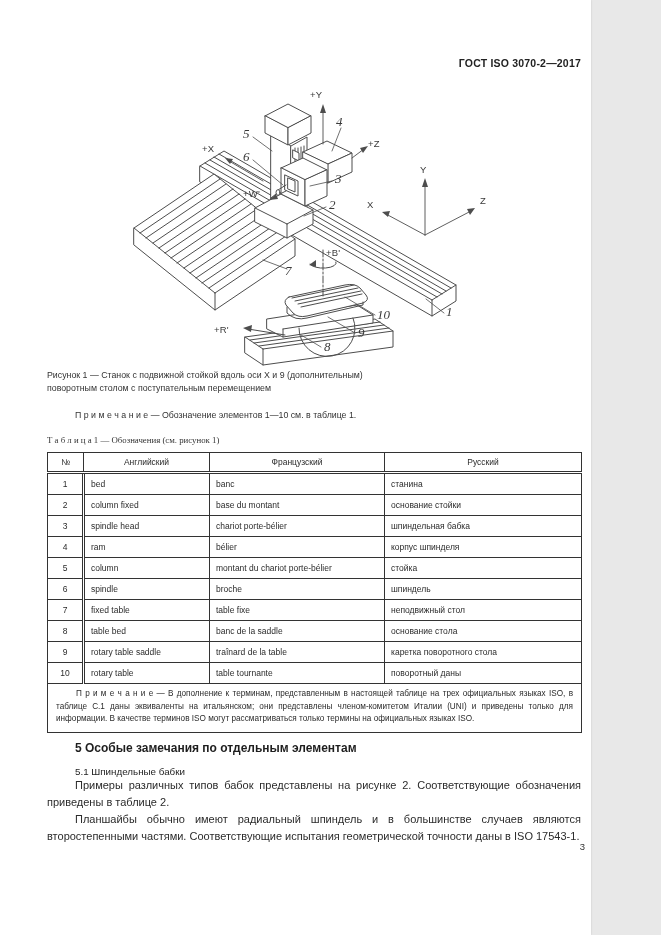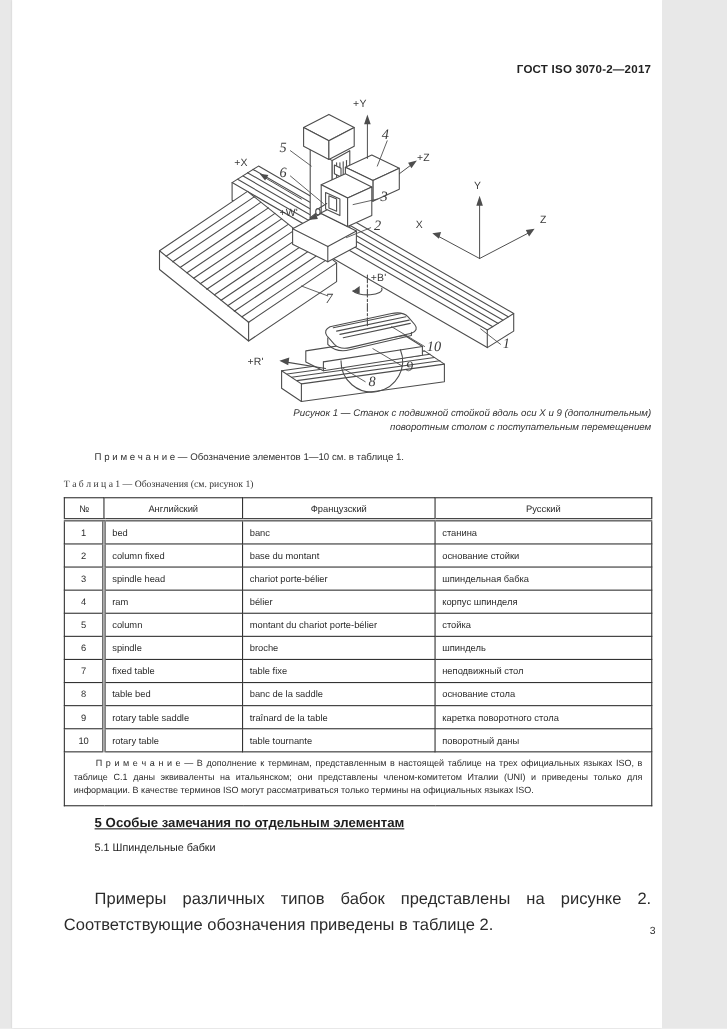--- a/index.html
+++ b/index.html
@@ -1,38 +1,37 @@
 <!DOCTYPE html>
 <html><head>
 <meta charset="utf-8">
 <style>
   html,body{margin:0;padding:0;background:#e8e8e8;}
   .page{
     position:relative;width:591px;height:935px;background:#ffffff;
     font-family:"Liberation Sans",sans-serif;color:#2b2b2b;overflow:hidden;
     box-shadow:0 0 2px rgba(0,0,0,.15);
-    margin-left:11px;
   }
   .doc-header{
     position:absolute;top:57px;left:47px;width:534px;text-align:right;
     font-size:10.5px;font-weight:bold;color:#222;letter-spacing:.2px;
   }
   
   .figure{position:absolute;left:95px;top:88px;width:470px;height:285px;}
   .figure svg{position:absolute;left:0;top:0;}
   .fig-num{
     position:absolute;font-family:"Liberation Serif",serif;font-style:italic;
     font-size:13px;color:#3a3a3a;line-height:1;
   }
   .fig-axis{
     position:absolute;font-size:9.5px;color:#3a3a3a;line-height:1;letter-spacing:.2px;
   }
   .fig-caption{
-    position:absolute;left:47px;top:369px;width:534px;text-align:right;
-    font-size:8.8px;line-height:1.45;color:#333;font-style:italic;
+    position:absolute;left:47px;top:369px;width:534px;text-align:left;
+    font-size:8.8px;line-height:1.45;color:#333;
   }
   .fig-note{
     position:absolute;left:75px;top:410px;width:506px;
     font-size:8.8px;color:#333;
   }
   
   .tbl-title{position:absolute;left:47px;top:435px;font-size:8.8px;color:#333;font-family:Liberation Serif, serif;}
   .gost-table{
     position:absolute;left:47px;top:452px;width:534px;
     border-collapse:collapse;table-layout:fixed;font-size:8.5px;color:#2b2b2b;
@@ -46,23 +45,23 @@
     padding:2px 6px;height:16px;
   }
   .gost-table thead th{text-align:center;border-bottom:3px double #333;height:14px;}
   .gost-table td.num{text-align:center;padding:2px 2px;border-right:3px double #333;}
   .gost-table td.note-cell{
     padding:4px 8px 6px 8px;height:auto;font-size:8.2px;line-height:1.55;
     text-align:justify;
   }
   .gost-table td.note-cell .indent{display:inline-block;width:20px;}
   
-  .sec-heading{position:absolute;left:75px;top:741px;font-size:12px;font-weight:bold;color:#1e1e1e;text-decoration:underline;}
+  .sec-heading{position:absolute;left:75px;top:741px;font-size:12px;font-weight:bold;color:#1e1e1e;}
   .sec-subheading{position:absolute;left:75px;top:766px;font-size:9.8px;font-weight:normal;color:#1e1e1e;}
-  .sec-body{position:absolute;left:47px;top:806px;width:534px;font-size:15px;line-height:1.55;}
+  .sec-body{position:absolute;left:47px;top:777px;width:534px;font-size:11px;line-height:1.55;}
   .sec-body p{margin:0;text-indent:28px;text-align:justify;}
   .page-number{position:absolute;left:560px;top:841px;width:25px;text-align:right;font-size:9.5px;color:#333;}
 </style>
 </head>
 <body>
 
 <div class="page">
 
   <div class="doc-header">ГОСТ ISO 3070-2—2017</div>
 
@@ -323,16 +322,17 @@
       <tr>
         <td class="note-cell" colspan="4"><span class="indent"></span><span>П р и м е ч а н и е — В дополнение к терминам, представленным в настоящей таблице на трех официальных языках ISO, в таблице С.1 даны эквиваленты на итальянском; они представлены членом-комитетом Италии (UNI) и приведены только для информации. В качестве терминов ISO могут рассматриваться только термины на официальных языках ISO.</span></td>
       </tr>
     </tbody>
   </table>
 
   <div class="sec-heading">5 Особые замечания по отдельным элементам</div>
   <div class="sec-subheading">5.1 Шпиндельные бабки</div>
   <div class="sec-body">
     <p>Примеры различных типов бабок представлены на рисунке 2. Соответствующие обозначения приведены в таблице 2.</p>
+    <p>Планшайбы обычно имеют радиальный шпиндель и в большинстве случаев являются второстепенными частями. Соответствующие испытания геометрической точности даны в ISO 17543-1.</p>
   </div>
 
   <div class="page-number">3</div>
 </div>
 
 </body></html>

